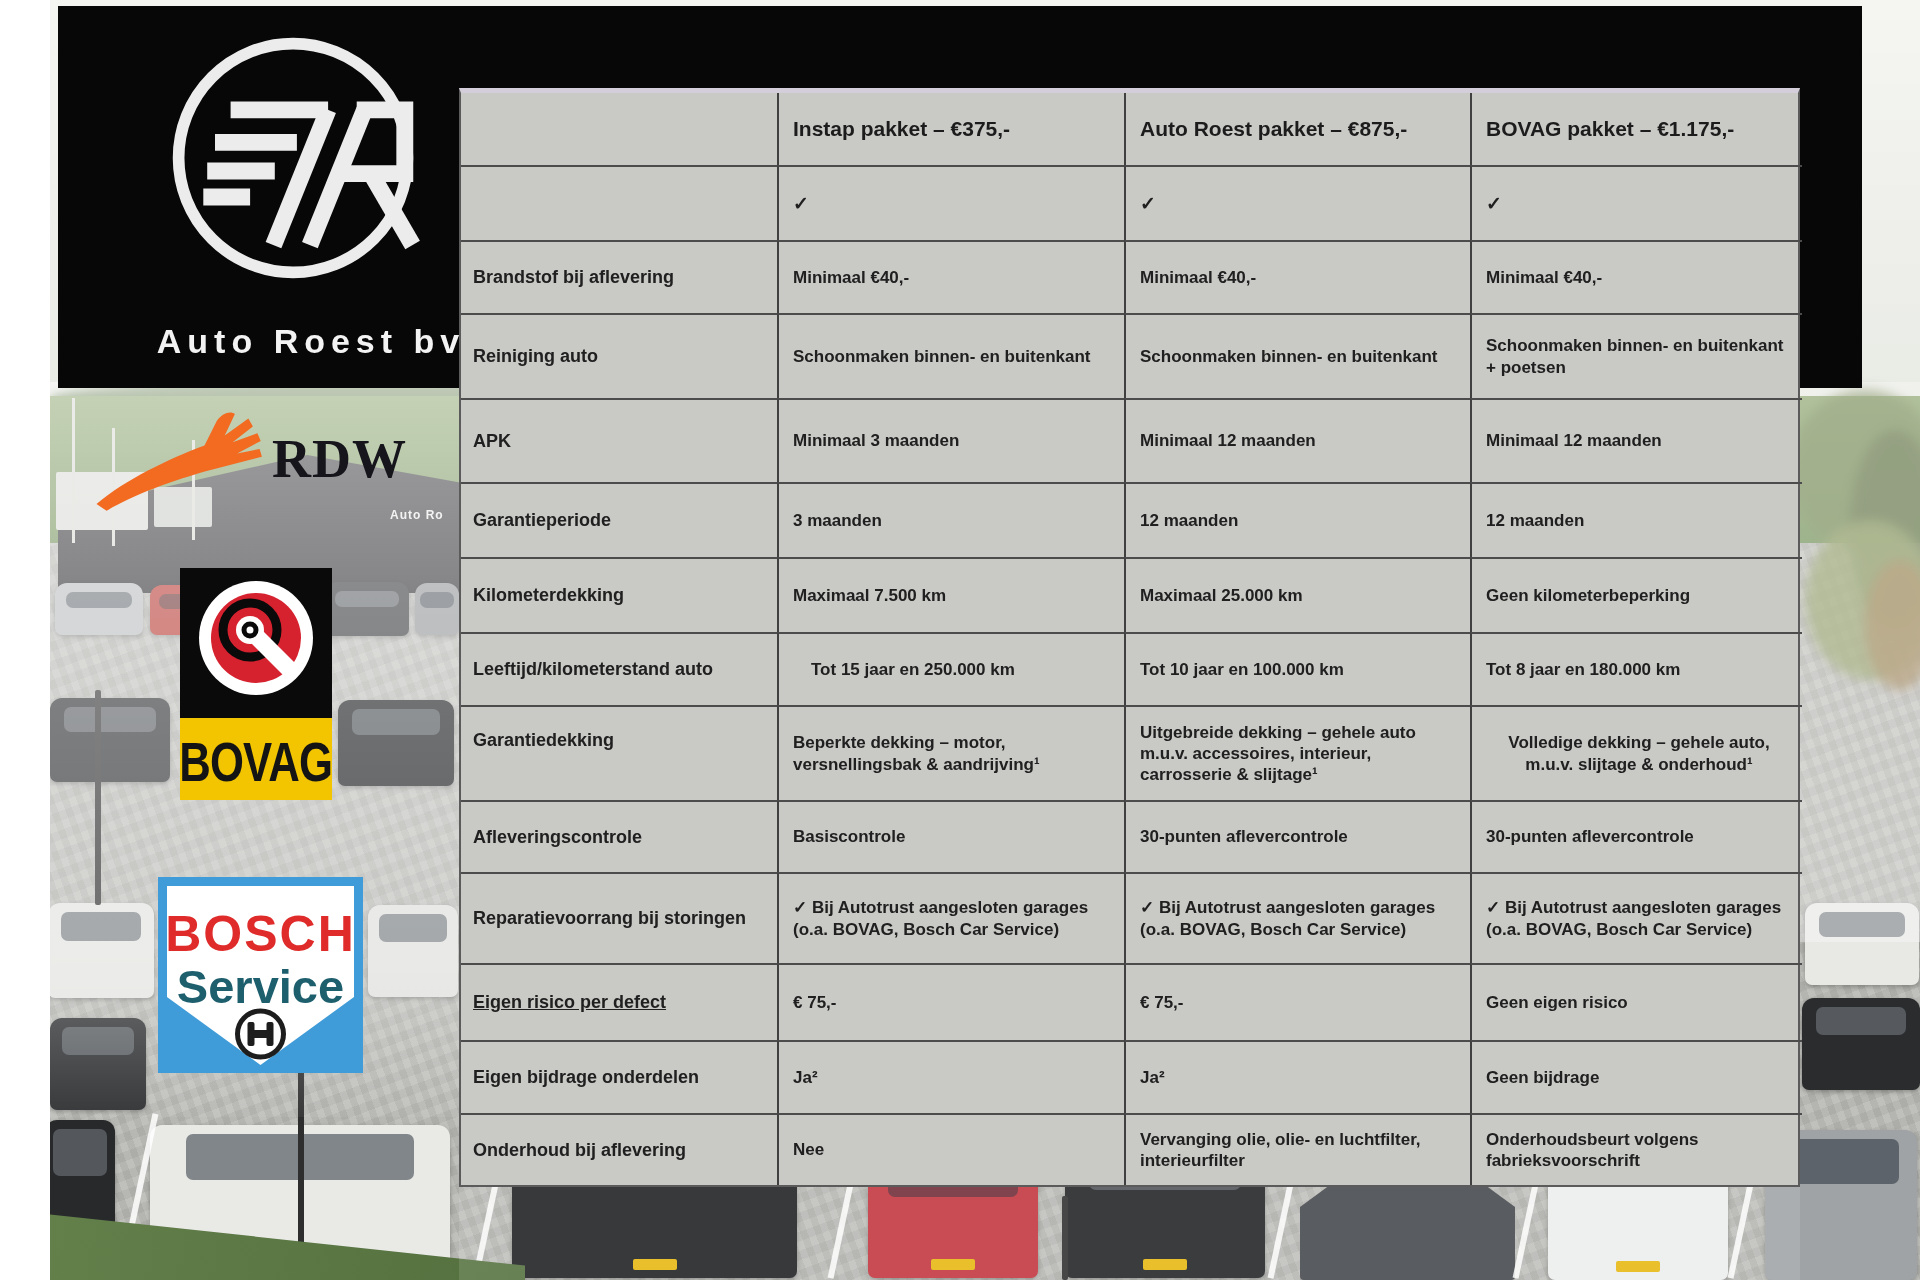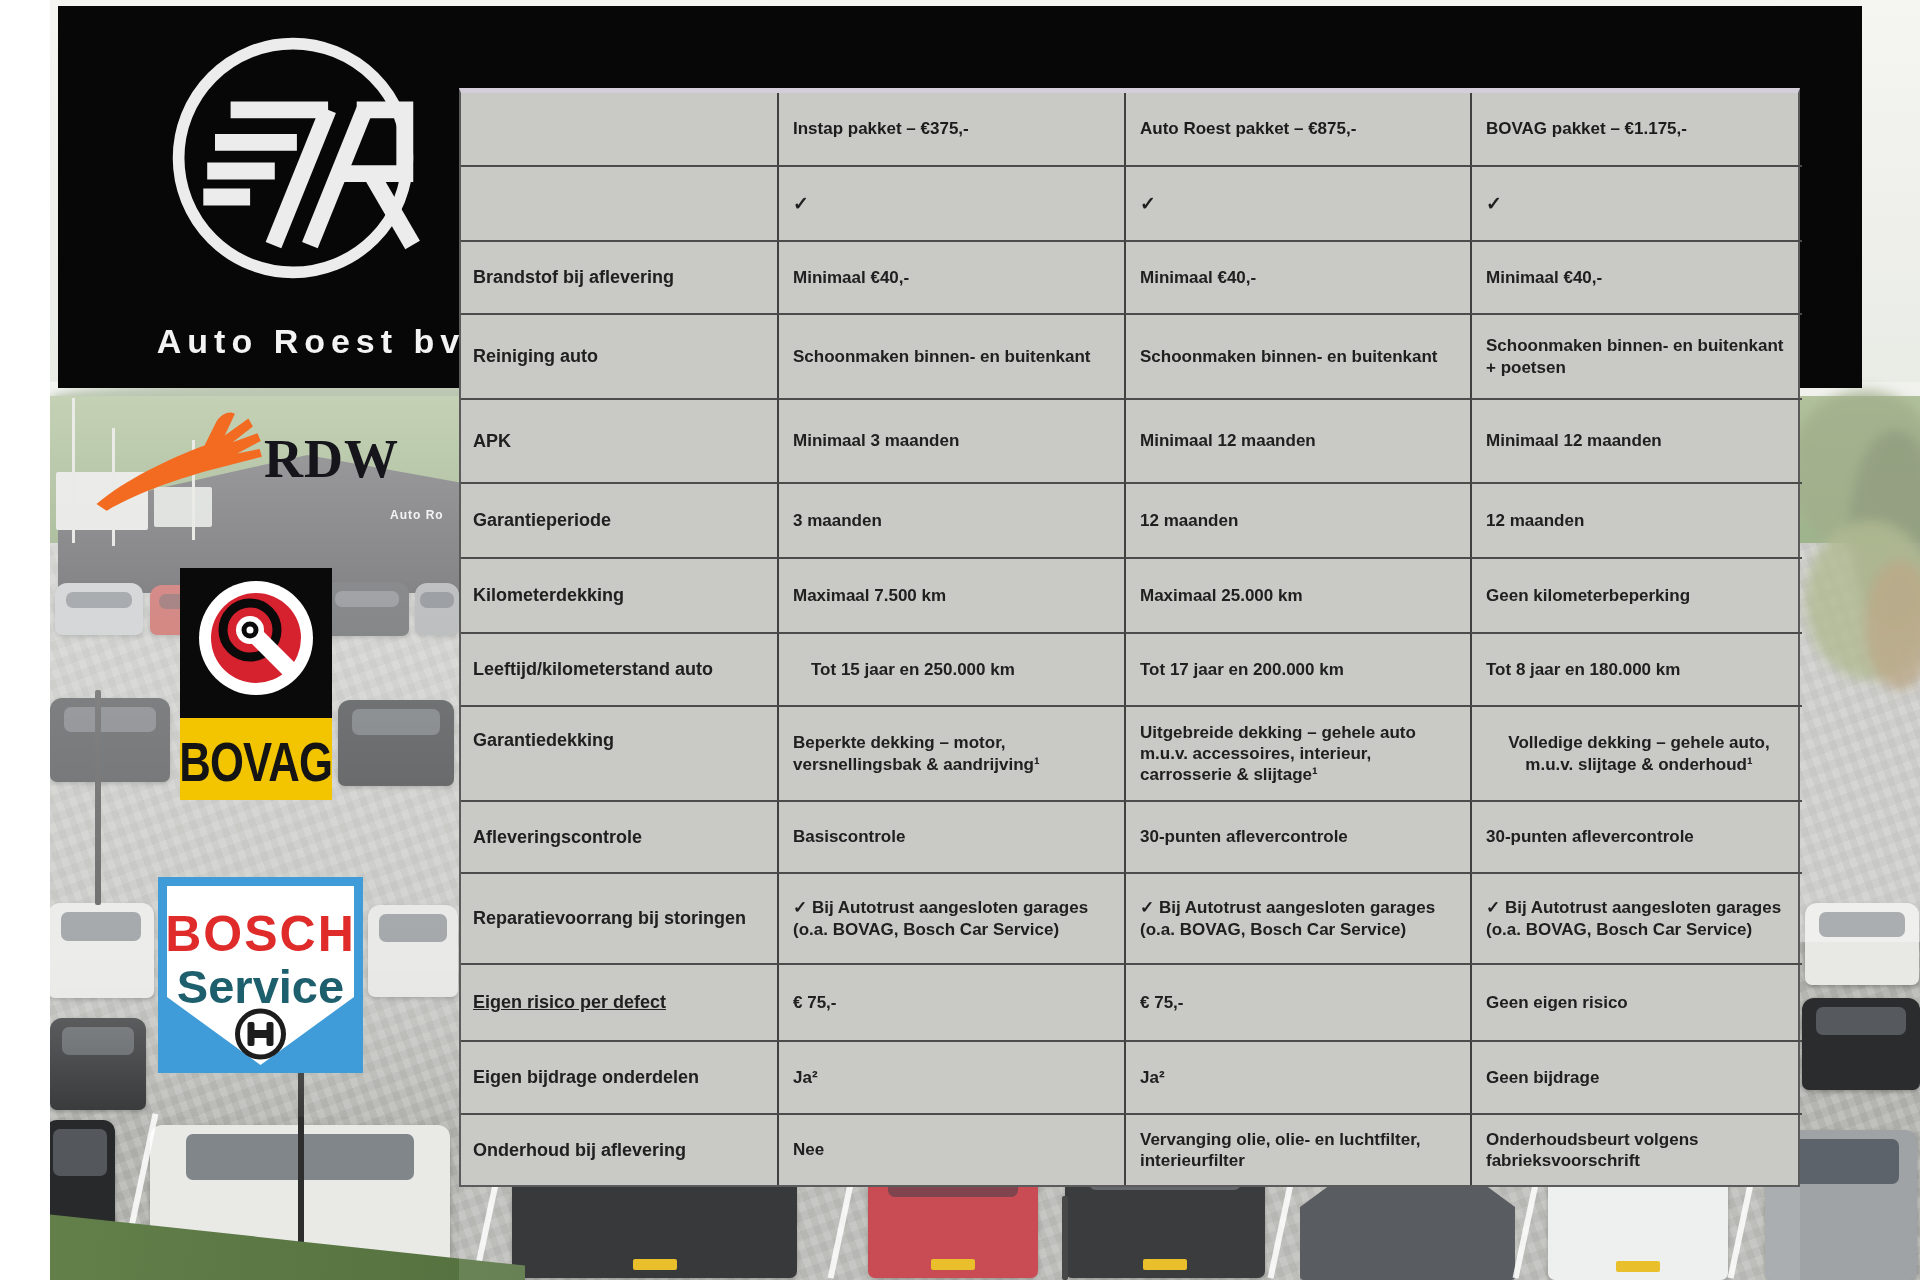--- a/index.html
+++ b/index.html
@@ -48,26 +48,26 @@
 
   
   .cmp{position:absolute;left:459px;top:88px;width:1341px;background:#c9c9c6;
     border:2px solid #5b5b5b;border-top:5px solid #d4cedb;box-sizing:border-box;
     display:grid;grid-template-columns:316px 347px 346px 332px;color:#202020;}
   .cell{box-sizing:border-box;display:flex;align-items:center;padding:4px 10px 4px 14px;
     font-weight:bold;font-size:17px;line-height:1.25;}
   .cell.vdiv{border-left:2px solid #404040;}
   .cell.hdiv{border-top:2px solid #4c4c4c;}
   .cell.lblc{font-size:18px;padding-left:12px;}
-  .cell.hc{font-size:17px;color:#1c1c1c;}
+  .cell.hc{font-size:21px;color:#1c1c1c;}
   .cell.check{font-size:19px;}
 
   
   .rdw{position:absolute;left:92px;top:408px;width:330px;height:115px;}
-  .rdw-text{position:absolute;left:172px;top:20px;font-family:"Liberation Serif",serif;
+  .rdw-text{position:absolute;left:180px;top:20px;font-family:"Liberation Serif",serif;
     font-weight:bold;font-size:54px;color:#15151b;letter-spacing:1px;}
 
   
   .bovag{position:absolute;left:180px;top:568px;width:152px;height:232px;}
   .bosch{position:absolute;left:158px;top:877px;width:205px;height:196px;}
   svg text{font-family:"Liberation Sans",sans-serif;}
 </style>
 </head>
 <body>
 
@@ -175,21 +175,21 @@
       <div class="cell lblc hdiv" style="height: 75px;">Garantieperiode</div>
       <div class="cell vdiv hdiv" style="height: 75px;">3 maanden</div>
       <div class="cell vdiv hdiv" style="height: 75px;">12 maanden</div>
       <div class="cell vdiv hdiv" style="height: 75px;">12 maanden</div>
       <div class="cell lblc hdiv" style="height: 75px;">Kilometerdekking</div>
       <div class="cell vdiv hdiv" style="height: 75px;">Maximaal 7.500 km</div>
       <div class="cell vdiv hdiv" style="height: 75px;">Maximaal 25.000 km</div>
       <div class="cell vdiv hdiv" style="height: 75px;">Geen kilometerbeperking</div>
       <div class="cell lblc hdiv" style="height: 73px;">Leeftijd/kilometerstand auto</div>
       <div class="cell vdiv hdiv" style="height: 73px; padding-left: 32px;">Tot 15 jaar en 250.000 km</div>
-      <div class="cell vdiv hdiv" style="height: 73px;">Tot 17 jaar en 200.000 km</div>
+      <div class="cell vdiv hdiv" style="height: 73px;">Tot 10 jaar en 100.000 km</div>
       <div class="cell vdiv hdiv" style="height: 73px;">Tot 8 jaar en 180.000 km</div>
       <div class="cell lblc hdiv" style="height: 68px;">Garantiedekking</div>
       <div class="cell vdiv hdiv" style="height: 95px;">Beperkte dekking – motor, versnellingsbak &amp; aandrijving¹</div>
       <div class="cell vdiv hdiv" style="height: 95px;">Uitgebreide dekking – gehele auto m.u.v. accessoires, interieur, carrosserie &amp; slijtage¹</div>
       <div class="cell vdiv hdiv" style="height: 95px; text-align: center;">Volledige dekking – gehele auto, m.u.v. slijtage &amp; onderhoud¹</div>
       <div class="cell lblc hdiv" style="height: 72px;">Afleveringscontrole</div>
       <div class="cell vdiv hdiv" style="height: 72px;">Basiscontrole</div>
       <div class="cell vdiv hdiv" style="height: 72px;">30-punten aflevercontrole</div>
       <div class="cell vdiv hdiv" style="height: 72px;">30-punten aflevercontrole</div>
       <div class="cell lblc hdiv" style="height: 91px;">Reparatievoorrang bij storingen</div>

